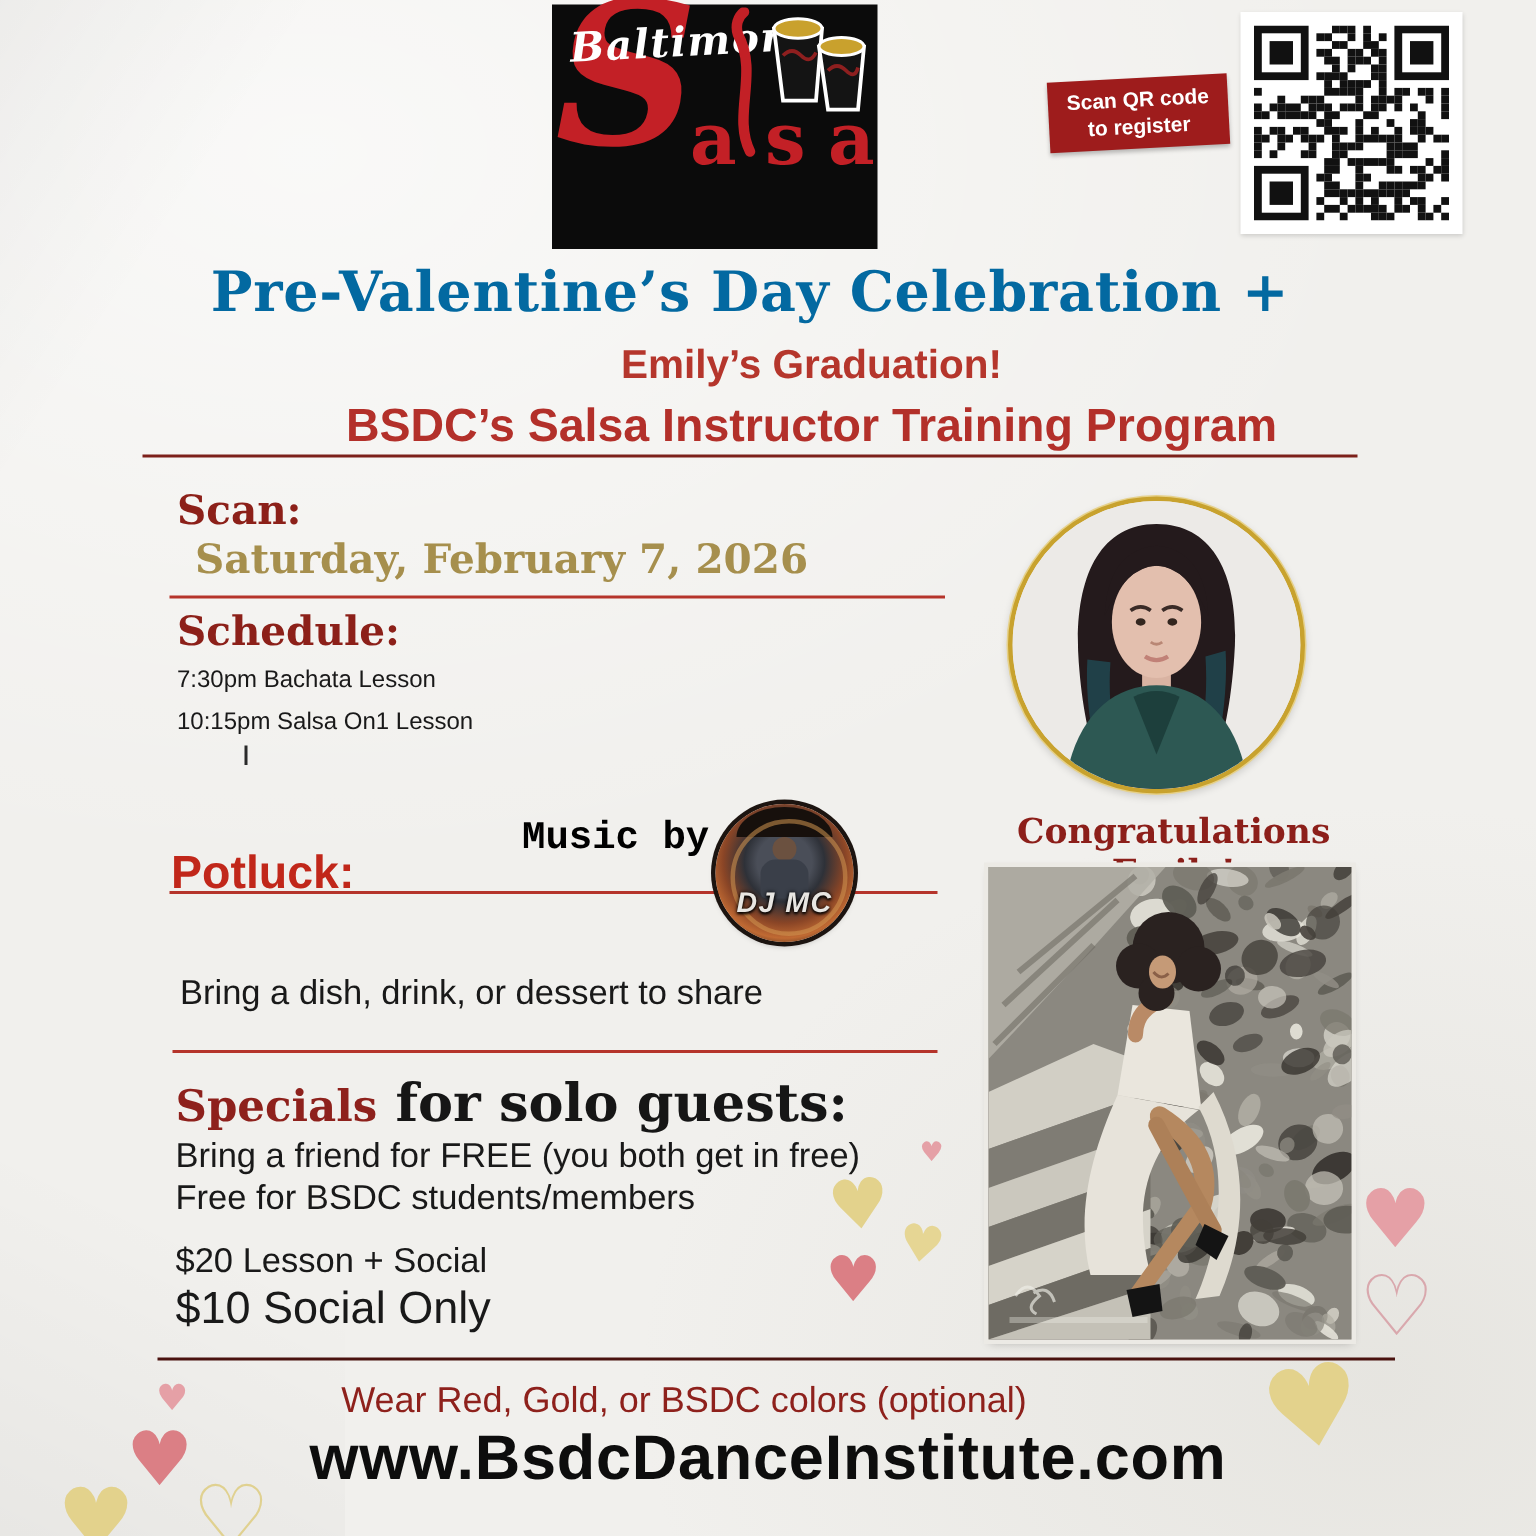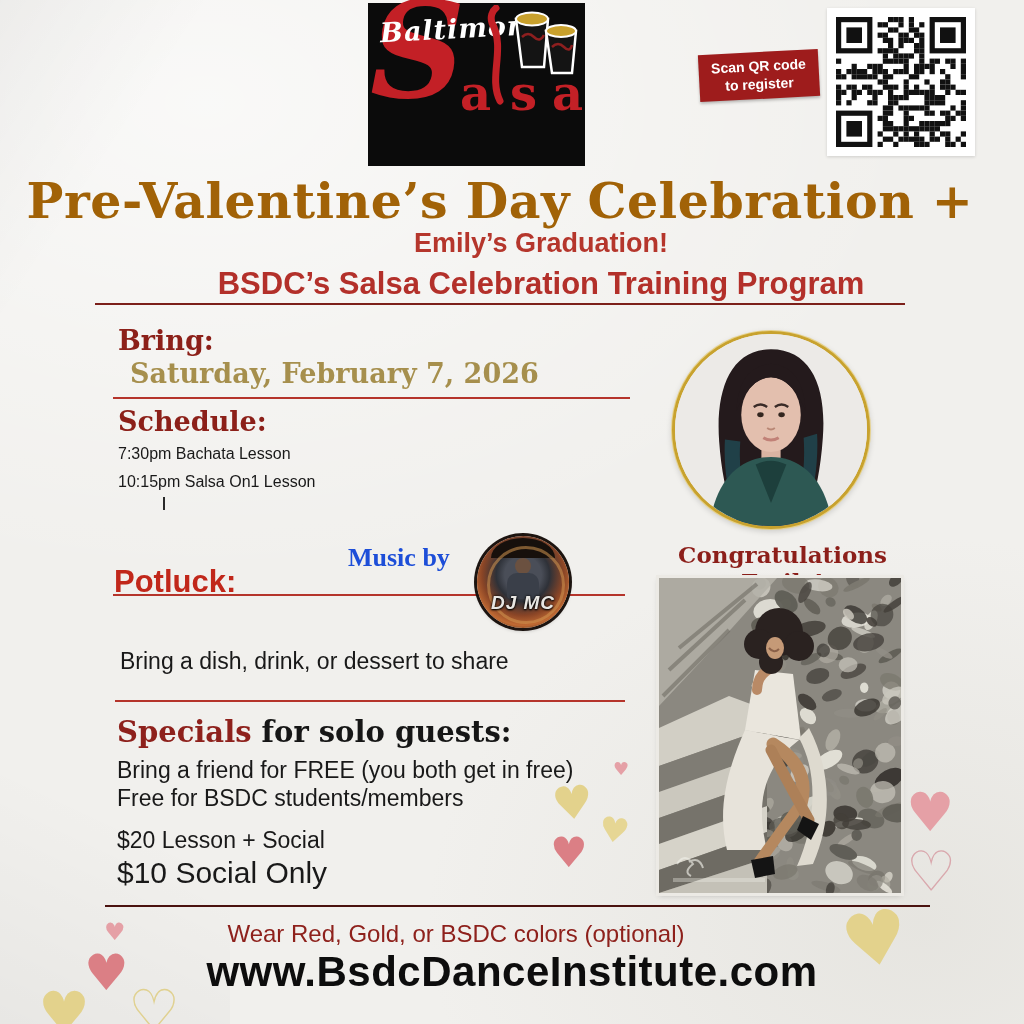--- a/index.html
+++ b/index.html
@@ -39,37 +39,37 @@
 
   
   .scan-badge{left:699px;top:52px;width:112px;padding:6px 4px;background:#9e1c1c;
     color:#fff;font-size:14px;font-weight:bold;text-align:center;line-height:1.25;
     transform:rotate(-3deg);box-shadow:0 2px 3px rgba(0,0,0,.25);}
   .qr-box{left:827px;top:8px;width:148px;height:148px;background:#fff;
     box-shadow:0 1px 3px rgba(0,0,0,.15);}
   .qr-box svg{position:absolute;left:9px;top:9px;}
 
   
-  .title-main{left:0;top:172px;width:1000px;text-align:center;color:#a16207;
-    font-family:"DejaVu Serif",serif;font-weight:bold;font-size:49px;letter-spacing:.5px;}
+  .title-main{left:0;top:172px;width:1000px;text-align:center;color:#0369a1;
+    font-family:"DejaVu Serif",serif;font-weight:bold;font-size:37px;letter-spacing:.5px;}
   .title-sub1{left:86px;top:228px;width:910px;text-align:center;color:#b5362c;
     font-weight:bold;font-size:27px;}
   .title-sub2{left:86px;top:266px;width:910px;text-align:center;color:#b3302a;
     font-weight:bold;font-size:31px;}
   .rule{height:2px;background:#7c201a;}
   .rule-thin{height:1.5px;background:#b5342b;}
 
   
   .h-darkred{color:#8c2019;font-family:"DejaVu Serif",serif;font-weight:bold;font-size:27px;}
   .date-value{color:#a68f4d;font-family:"DejaVu Serif",serif;font-weight:bold;font-size:27px;}
   .body-text{color:#191919;font-size:16px;}
-  .music-by{color:#1d4ed8;font-family:Liberation Serif, serif;font-weight:bold;font-size:26px;}
+  .music-by{color:#000000;font-family:Liberation Mono, monospace;font-weight:bold;font-size:26px;}
   .potluck{color:#c1271a;font-weight:bold;font-size:31px;}
   .specials-red{color:#8e211c;font-family:"DejaVu Serif",serif;font-weight:bold;font-size:29px;}
-  .specials-black{color:#161616;font-family:"DejaVu Serif",serif;font-weight:bold;font-size:29px;}
+  .specials-black{color:#161616;font-family:"DejaVu Serif",serif;font-weight:bold;font-size:35px;}
 
   
   .dj-logo{left:477px;top:536px;width:92px;height:92px;border-radius:50%;z-index:3;
     background:radial-gradient(circle at 50% 42%, #4a4e58 0 26%, #2e3138 38%, #8a4526 58%, #c06a33 72%, #241a14 88%, #120d0a 100%);
     box-shadow:0 0 0 3px #1c1410, 0 2px 4px rgba(0,0,0,.35);overflow:hidden;}
   .dj-inner-ring{position:absolute;left:10px;top:10px;width:72px;height:72px;border-radius:50%;
     border:3px solid rgba(210,150,80,.55);}
   .dj-person-head{position:absolute;left:38px;top:22px;width:16px;height:16px;border-radius:50%;background:#6b5140;}
   .dj-person-body{position:absolute;left:30px;top:37px;width:32px;height:26px;border-radius:10px 10px 4px 4px;background:#3a3f49;}
   .dj-name{position:absolute;left:0;top:56px;width:100%;text-align:center;color:#e8e6e2;
@@ -360,24 +360,24 @@
       <rect x="98.8" y="5.2" width="26" height="26" fill="#fff"></rect>
       <rect x="104" y="10.4" width="15.600000000000001" height="15.600000000000001" fill="#111"></rect>
       <rect x="0" y="93.60000000000001" width="36.4" height="36.4" fill="#111"></rect>
       <rect x="5.2" y="98.8" width="26" height="26" fill="#fff"></rect>
       <rect x="10.4" y="104" width="15.600000000000001" height="15.600000000000001" fill="#111"></rect>
     </svg>
   </div>
 
 <div class="abs title-main">Pre-Valentine’s Day Celebration +</div>
 <div class="abs title-sub1">Emily’s Graduation!</div>
-<div class="abs title-sub2">BSDC’s Salsa Celebration Training Program</div>
+<div class="abs title-sub2">BSDC’s Salsa Instructor Training Program</div>
 <div class="abs rule" style="left:95px;top:303px;width:810px;"></div>
 
-<div class="abs h-darkred" style="left:118px;top:325px;">Bring:</div>
+<div class="abs h-darkred" style="left:118px;top:325px;">Scan:</div>
 <div class="abs date-value" style="left:130px;top:358px;">Saturday, February 7, 2026</div>
 <div class="abs rule-thin" style="left:113px;top:397px;width:517px;"></div>
 
 <div class="abs h-darkred" style="left:118px;top:406px;">Schedule:</div>
 <div class="abs body-text" style="left:118px;top:445px;">7:30pm Bachata Lesson</div>
 <div class="abs body-text" style="left:118px;top:473px;">10:15pm Salsa On1 Lesson</div>
 <div class="abs stray-mark"></div>
 
 <div class="abs music-by" style="left:348px;top:543px;">Music by</div>
 <div class="abs rule-thin" style="left:113px;top:594px;width:512px;z-index:1;"></div>

